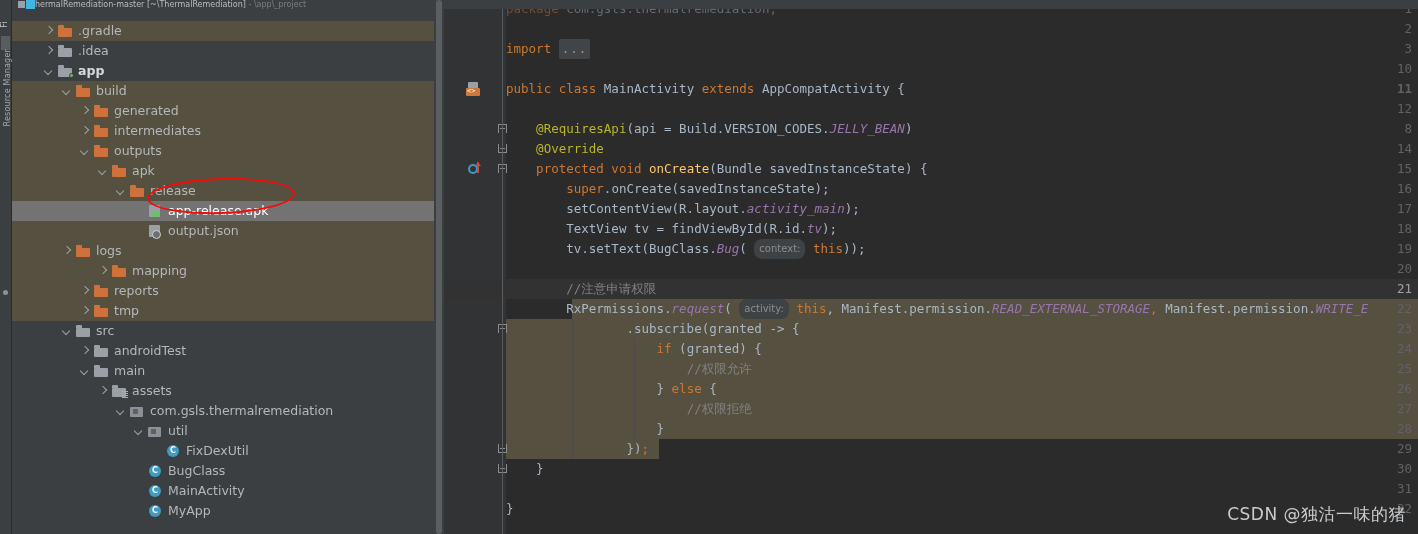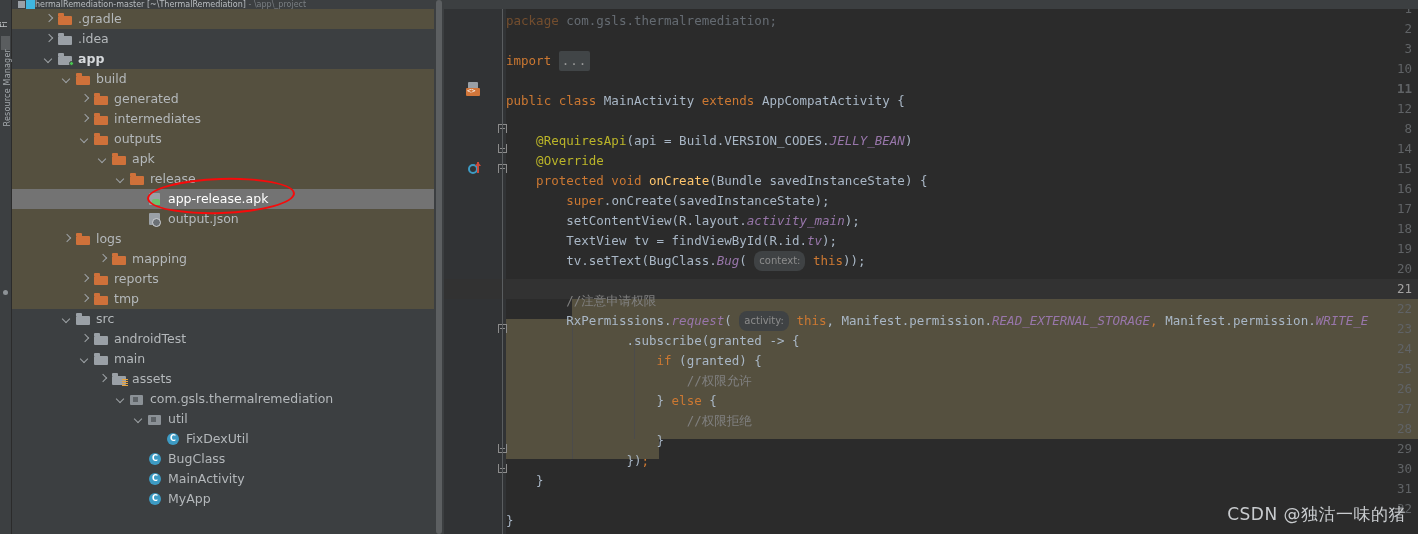--- a/index.html
+++ b/index.html
@@ -178,21 +178,21 @@
   
   .editor {
     flex: 1 1 auto; height: 534px; background: #2b2b2b; position: relative;
     overflow: hidden;
     font-family: "DejaVu Sans Mono", "Liberation Mono", monospace;
   }
   .gutter {
     position:absolute; left:0; top:0; width:62px; height:534px;
     background:#313335;
   }
-  .codearea { position:absolute; left:62px; top:12px; right:0; height:476px;text-decoration:underline; }
+  .codearea { position:absolute; left:62px; top:0; right:0; height:476px;text-decoration:underline; }
   .fold-line {
     position:absolute; left:58px; top:0; width:1px; height:534px; background:#5a5d5f;
   }
 
   .ln {
     position:absolute; right:0; width:56px; text-align:right;
     font-size:12.5px; color:#606366; line-height:20px; height:20px;
     padding-right:6px;
   }
   .ln.cur { color:#a4a3a3; }
@@ -293,21 +293,21 @@
   </div>
 
   <div class="treepanel">
     <div class="tree-title">
       <span class="sq"></span>
       <span class="sq2"></span>
       <span>ThermalRemediation-master [~\ThermalRemediation]</span>
       <span class="grey">- \app\_project</span>
     </div>
     <div class="rows" id="tree-rows">
-        <div class="row alt" style="padding-left: 32px;">
+        <div class="row alt" style="padding-left: 32px; margin-top: 12px;">
           <span class="arrow right"></span>
           <span class="ico folder-o"></span>
           <span class="label">.gradle</span>
         </div>
         <div class="row" style="padding-left: 32px;">
           <span class="arrow right"></span>
           <span class="ico folder-g"></span>
           <span class="label">.idea</span>
         </div>
         <div class="row bold" style="padding-left: 32px;">

